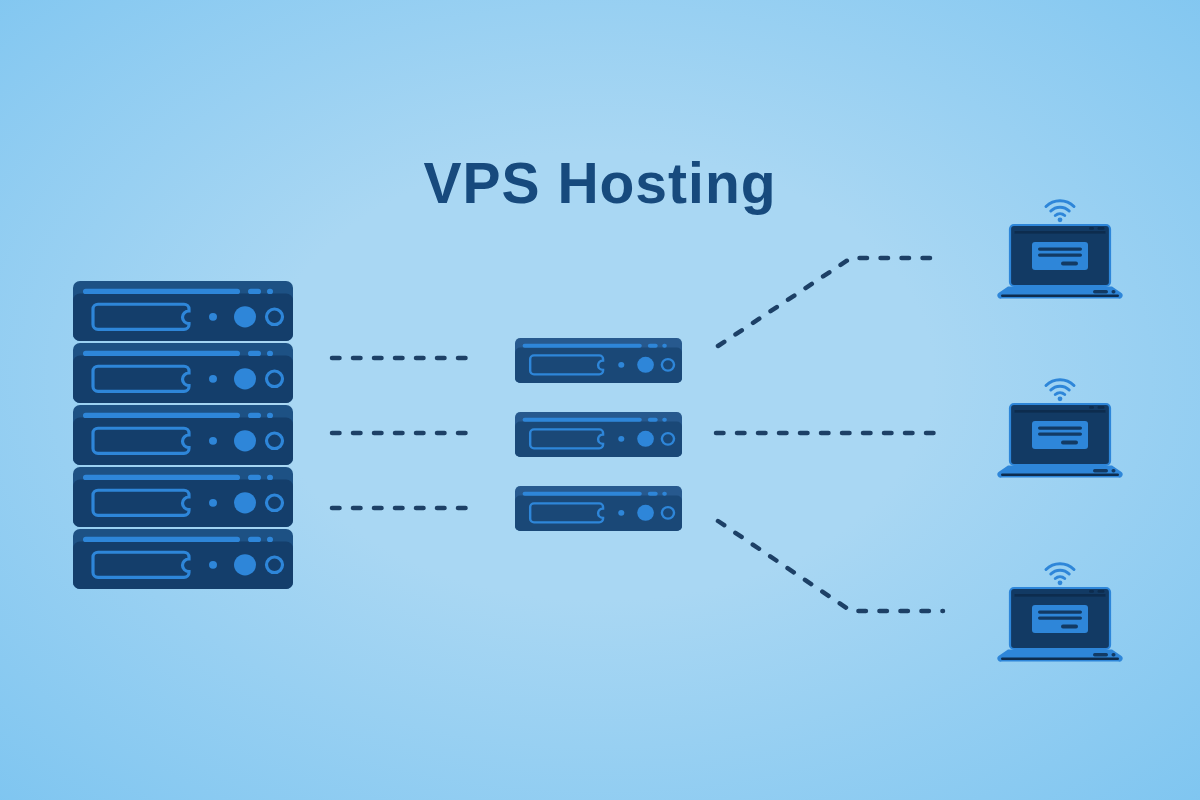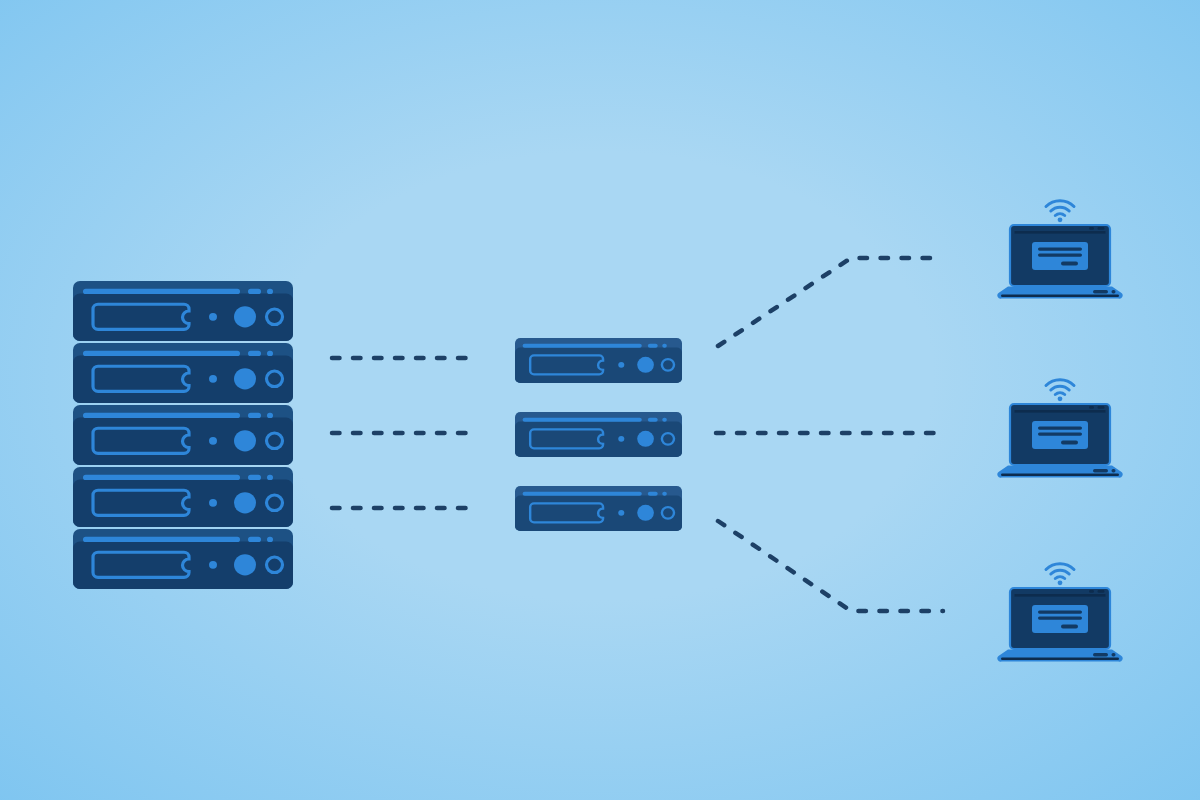--- a/index.html
+++ b/index.html
@@ -65,20 +65,21 @@
   .wifi-s { fill:none; stroke:var(--accent, #2e86d9); stroke-width:3; stroke-linecap:round; }
   .screen-body { fill:var(--screen-dark, #123a64); stroke:var(--accent, #2e86d9); stroke-width:2.2; }
   .bez-f { fill:var(--bezel-dark, #0d2c4e); }
   .dark-f { fill:var(--screen-dark, #123a64); }
 </style>
 </head>
 <body>
 
 <div class="stage">
 
+  <h1 class="title">VPS Hosting</h1>
 
   <svg class="connectors" viewBox="0 0 1200 800" aria-hidden="true">
     <path class="conn" d="M332,358 L478,358"></path>
     <path class="conn" d="M332,433 L478,433"></path>
     <path class="conn" d="M332,508 L478,508"></path>
     <path class="conn" d="M718,346 L851,258 L943,258"></path>
     <path class="conn" d="M716,433 L943,433"></path>
     <path class="conn" d="M718,521 L851,611 L943,611"></path>
   </svg>
 

